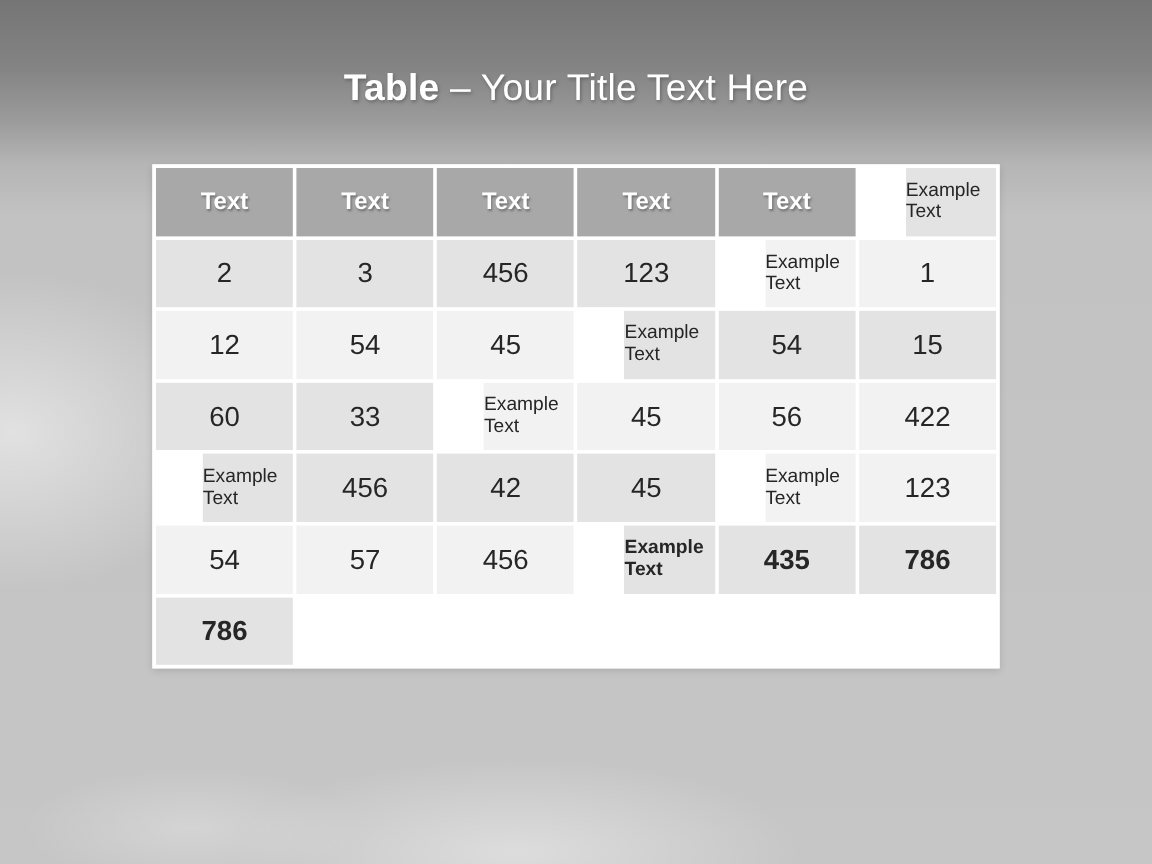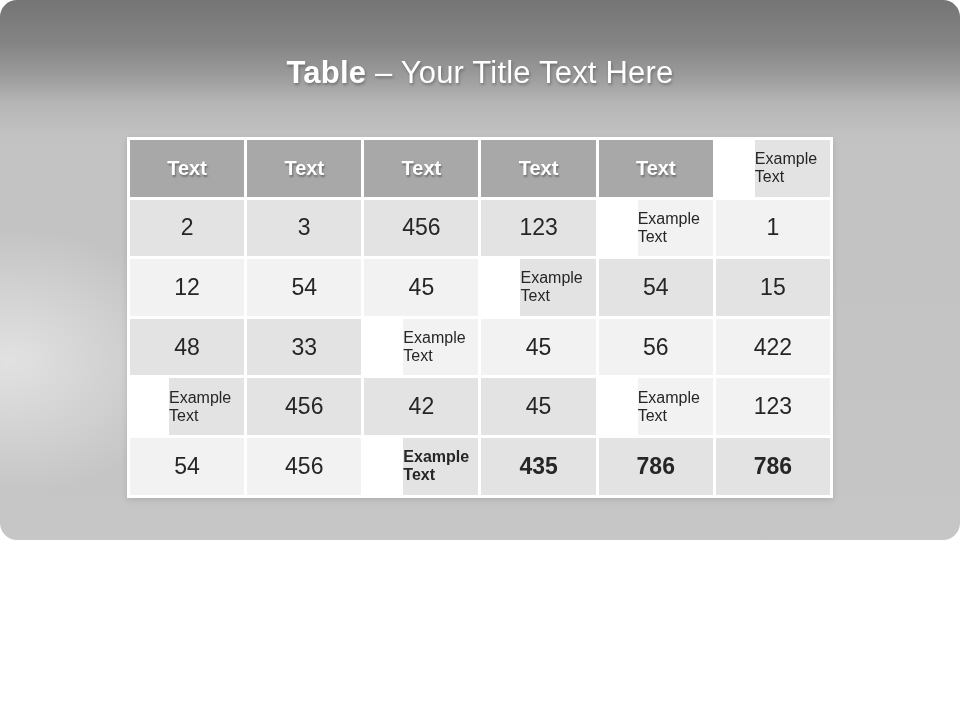--- a/index.html
+++ b/index.html
@@ -6,34 +6,33 @@
     margin: 0;
     padding: 0;
     width: 960px;
     height: 720px;
     overflow: hidden;
     font-family: "Liberation Sans", sans-serif;
   }
   .slide {
     position: relative;
     width: 960px;
-    height: 540px;
+    height: 720px;
     background:
       radial-gradient(ellipse 260px 190px at 10px 360px, rgba(255,255,255,0.50), rgba(255,255,255,0) 70%),
       radial-gradient(ellipse 340px 110px at 430px 710px, rgba(255,255,255,0.40), rgba(255,255,255,0) 70%),
       radial-gradient(ellipse 200px 70px at 160px 690px, rgba(255,255,255,0.25), rgba(255,255,255,0) 70%),
       linear-gradient(180deg,
         #757575 0%,
         #848484 8%,
         #9b9b9b 14%,
         #b5b5b5 19%,
         #c2c2c2 25%,
         #c4c4c4 60%,
         #c6c6c6 100%);
-    border-radius: 17px;
   }
   .title {
     position: absolute;
     top: 55px;
     left: 0;
     width: 100%;
     text-align: center;
     color: #ffffff;
     font-size: 31px;
     letter-spacing: 0.2px;
@@ -94,33 +93,34 @@
       <div class="cell odd value">456</div>
       <div class="cell odd value">123</div>
       <div class="cell even label">Example Text</div>
       <div class="cell even value">1</div>
       <div class="cell even value">12</div>
       <div class="cell even value">54</div>
       <div class="cell even value">45</div>
       <div class="cell odd label">Example Text</div>
       <div class="cell odd value">54</div>
       <div class="cell odd value">15</div>
-      <div class="cell odd value">48</div>
+      <div class="cell odd value">60</div>
       <div class="cell odd value">33</div>
       <div class="cell even label">Example Text</div>
       <div class="cell even value">45</div>
       <div class="cell even value">56</div>
       <div class="cell even value">422</div>
       <div class="cell odd label">Example Text</div>
       <div class="cell odd value">456</div>
       <div class="cell odd value">42</div>
       <div class="cell odd value">45</div>
       <div class="cell even label">Example Text</div>
       <div class="cell even value">123</div>
       <div class="cell even value">54</div>
+      <div class="cell even value">57</div>
       <div class="cell even value">456</div>
       <div class="cell odd label bold">Example Text</div>
       <div class="cell odd value bold">435</div>
       <div class="cell odd value bold">786</div>
       <div class="cell odd value bold">786</div>
     </div>
 
 </div>
 
 </body></html>

